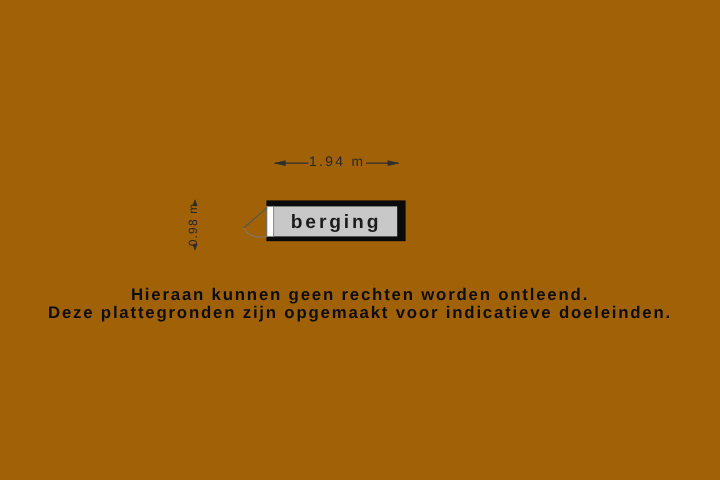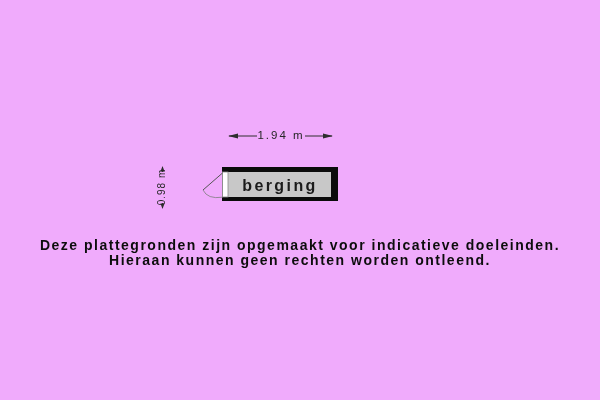--- a/index.html
+++ b/index.html
@@ -4,21 +4,21 @@
 <style>
   html, body {
     margin: 0;
     padding: 0;
     background: #ffffff;
   }
   .stage {
     position: relative;
     width: 600px;
     height: 400px;
-    background: #f0abfc;
+    background: #a16207;
     overflow: hidden;
     font-family: "Liberation Sans", sans-serif;
   }
   .plan-svg {
     position: absolute;
     left: 0;
     top: 0;
     width: 600px;
     height: 400px;
   }
@@ -106,17 +106,17 @@
     </g>
   </svg>
 
   <div class="overlay-label dim-label-h">1.94 m</div>
 
   <div class="overlay-label dim-label-v">0.98 m</div>
 
   <div class="overlay-label room-label">berging</div>
 
   <div class="disclaimer">
+    <div>Hieraan kunnen geen rechten worden ontleend.</div>
     <div>Deze plattegronden zijn opgemaakt voor indicatieve doeleinden.</div>
-    <div>Hieraan kunnen geen rechten worden ontleend.</div>
   </div>
 
 </div>
 
 </body></html>

